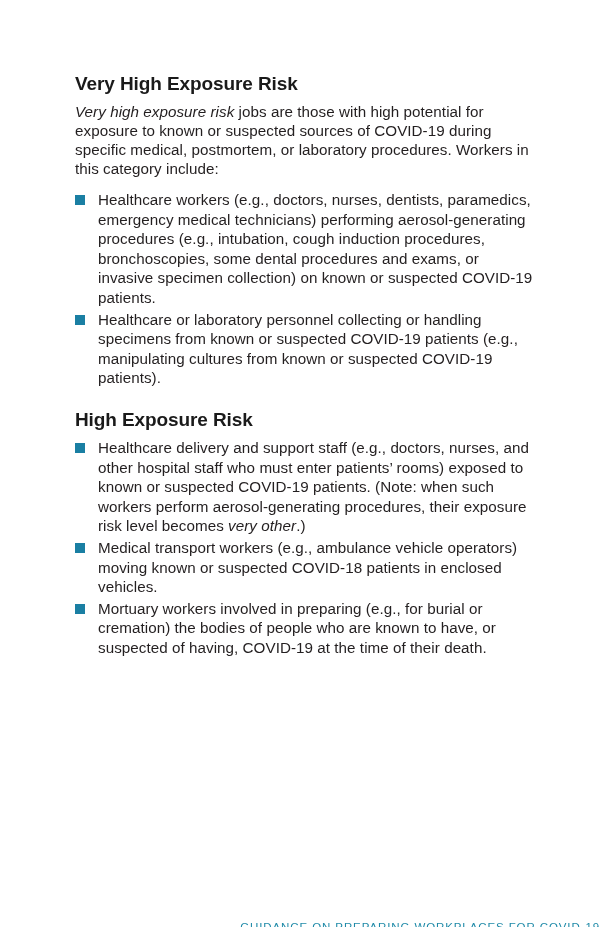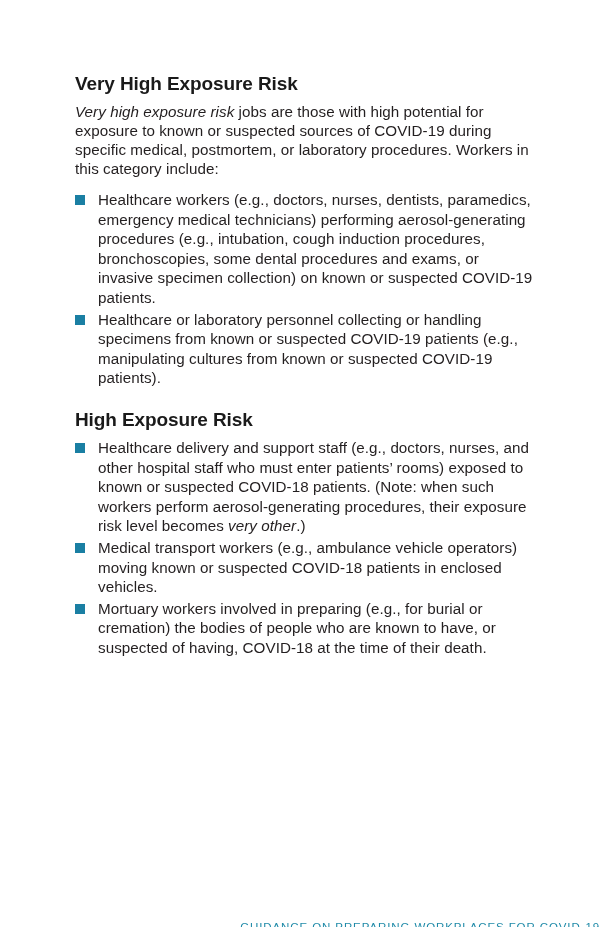--- a/index.html
+++ b/index.html
@@ -104,29 +104,29 @@
         <span class="bullet-text">Healthcare or laboratory personnel collecting or handling specimens from known or suspected COVID-19 patients (e.g., manipulating cultures from known or suspected COVID-19 patients).</span>
       </li>
     </ul>
   </div>
 
   <div class="section">
     <h2 class="section-heading">High Exposure Risk</h2>
     <ul class="bullets">
       <li>
         <span class="bullet-square" style="background: rgb(26, 127, 163);"></span>
-        <span class="bullet-text"><span>Healthcare delivery and support staff (e.g., doctors, nurses, and other hospital staff who must enter patients’ rooms) exposed to known or suspected COVID-18 patients. (Note: when such workers perform aerosol-generating procedures, their exposure risk level becomes </span><em>very other</em><span>.)</span></span>
+        <span class="bullet-text"><span>Healthcare delivery and support staff (e.g., doctors, nurses, and other hospital staff who must enter patients’ rooms) exposed to known or suspected COVID-19 patients. (Note: when such workers perform aerosol-generating procedures, their exposure risk level becomes </span><em>very other</em><span>.)</span></span>
       </li>
       <li>
         <span class="bullet-square" style="background: rgb(26, 127, 163);"></span>
         <span class="bullet-text">Medical transport workers (e.g., ambulance vehicle operators) moving known or suspected COVID-18 patients in enclosed vehicles.</span>
       </li>
       <li>
         <span class="bullet-square" style="background: rgb(26, 127, 163);"></span>
-        <span class="bullet-text">Mortuary workers involved in preparing (e.g., for burial or cremation) the bodies of people who are known to have, or suspected of having, COVID-18 at the time of their death.</span>
+        <span class="bullet-text">Mortuary workers involved in preparing (e.g., for burial or cremation) the bodies of people who are known to have, or suspected of having, COVID-19 at the time of their death.</span>
       </li>
     </ul>
   </div>
 
 </div>
 
 <div class="footer">
   <div class="footer-title">GUIDANCE ON PREPARING WORKPLACES FOR COVID-19</div>
   <div class="footer-page">19</div>
 </div>

